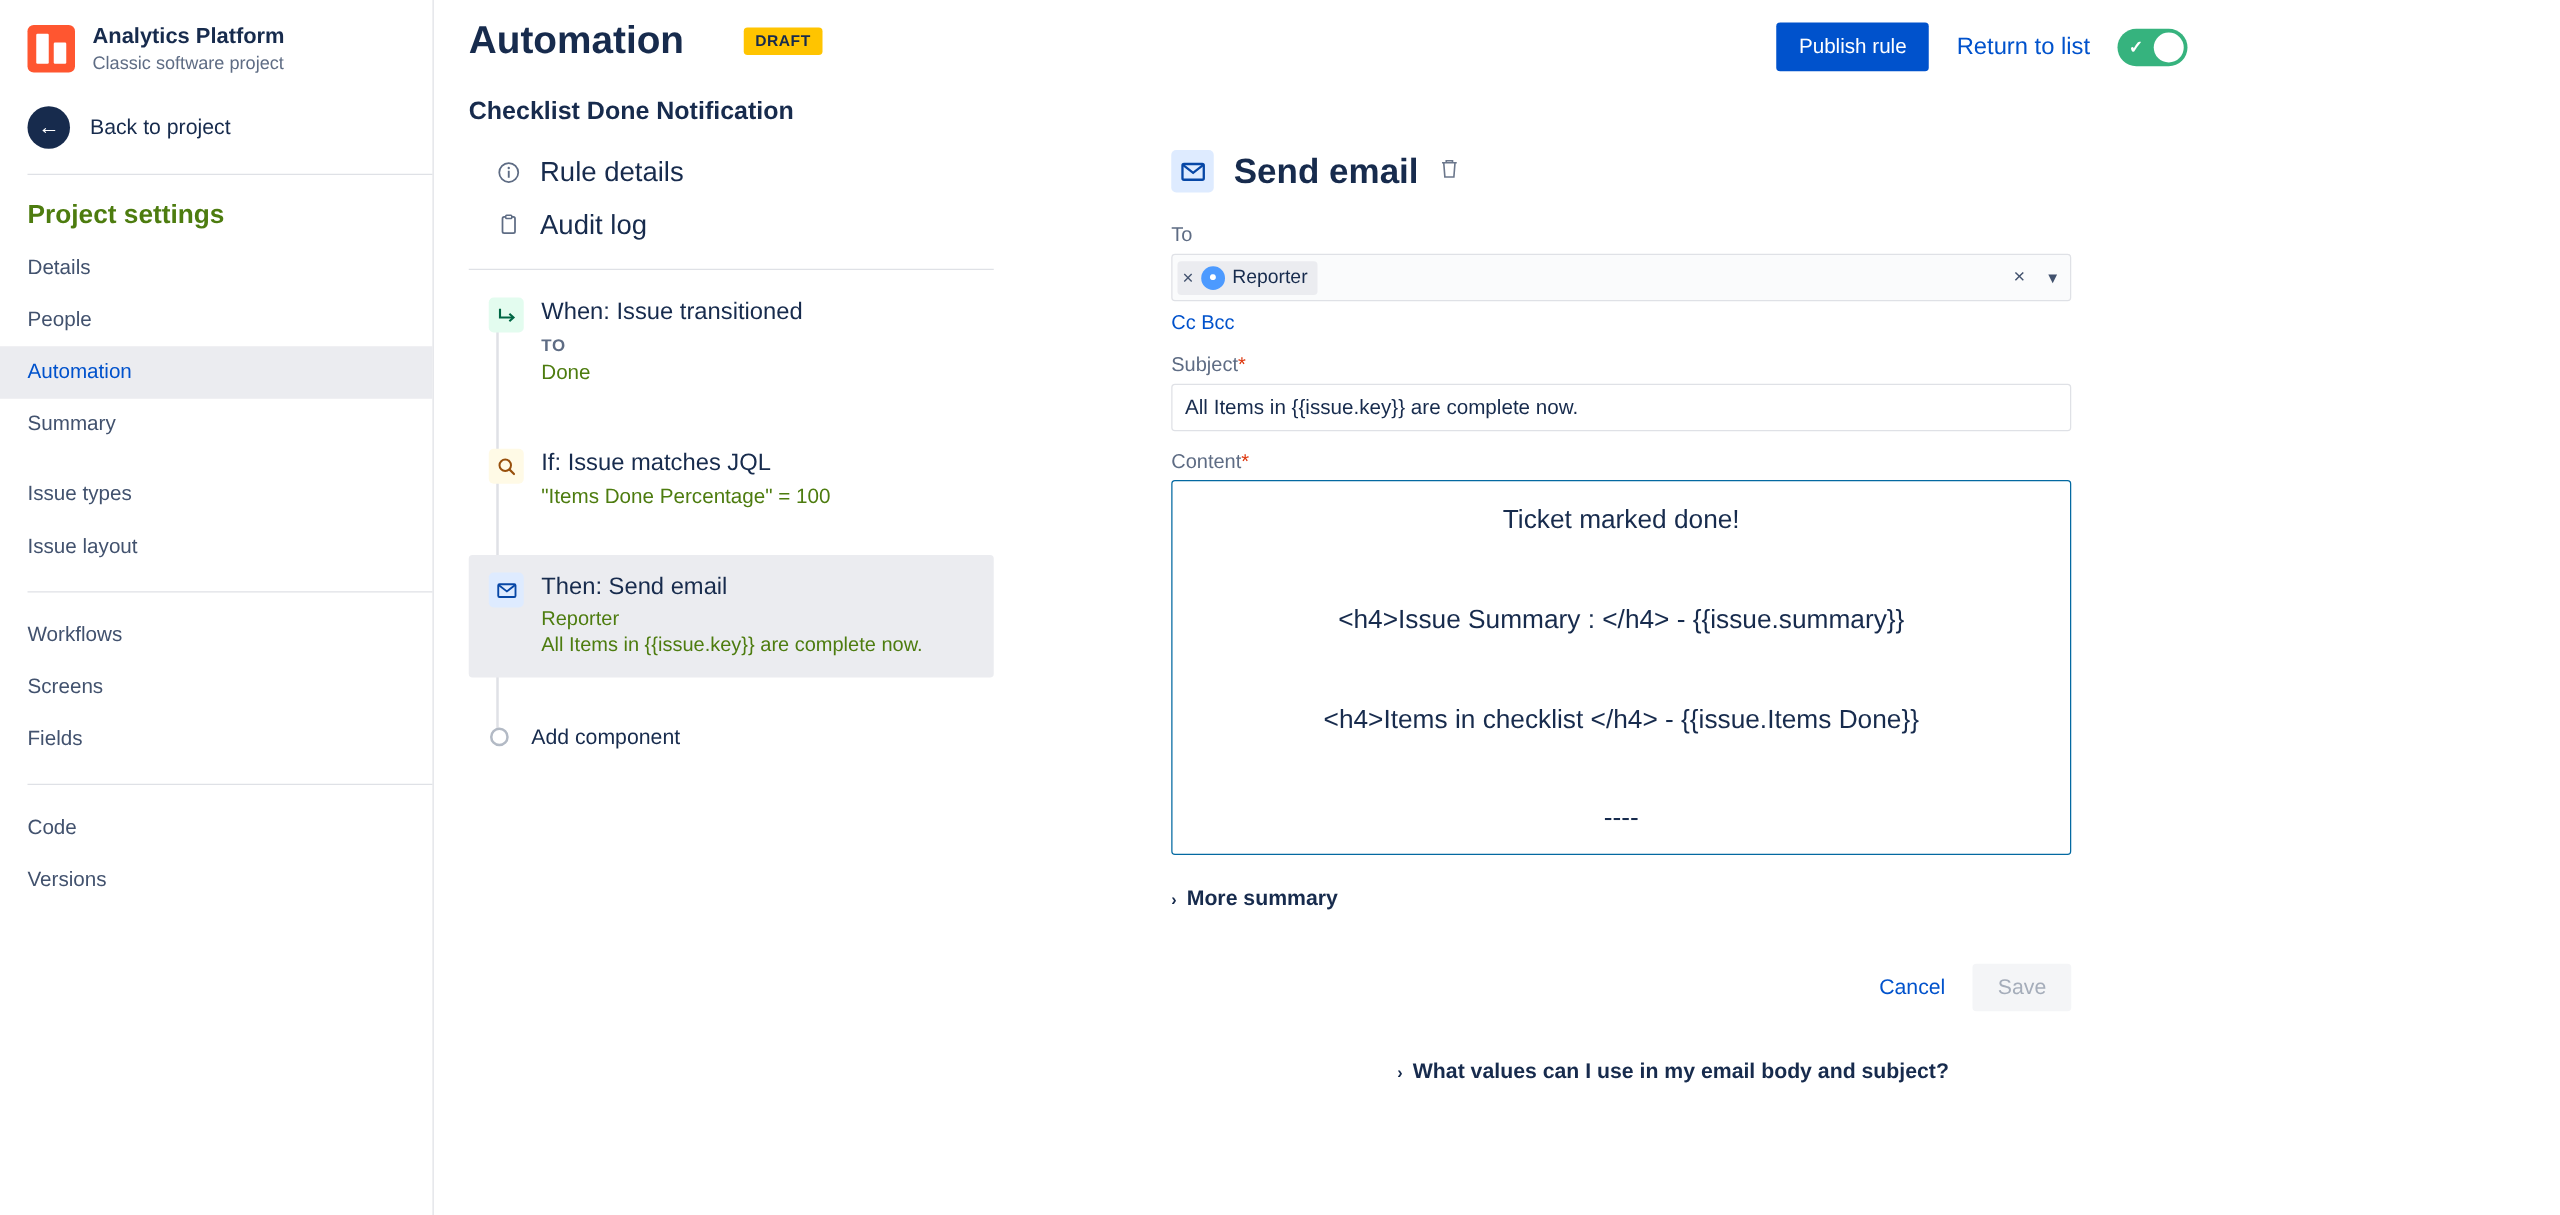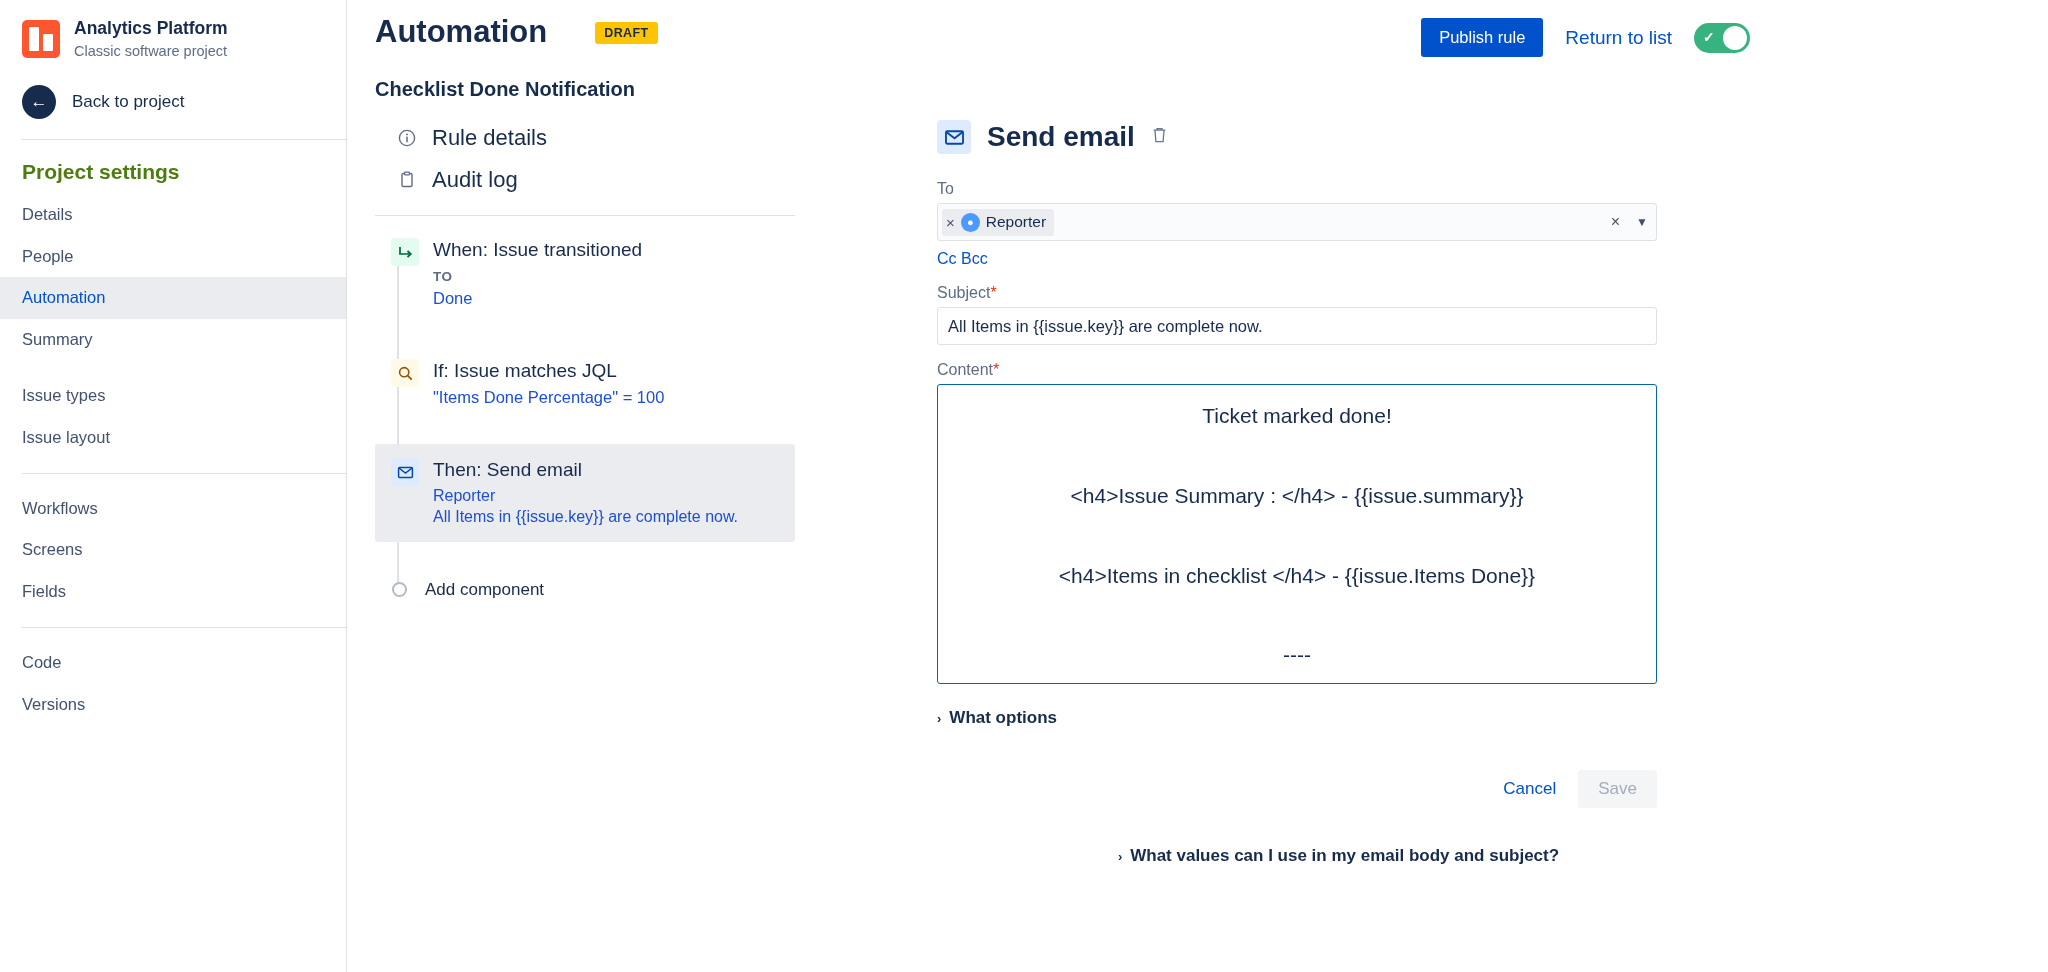--- a/index.html
+++ b/index.html
@@ -213,21 +213,21 @@
     flex: none;
     background: #fff;
     font-size: 15px;
     margin-left: 8px;
   }
   .ico-when { background: #e3fcef; color: #006644; }
   .ico-if { background: #fffae6; color: #974f0c; }
   .ico-then { background: #deebff; color: #0747a6; }
   .node-title { font-size: 19px; color: #172b4d; line-height: 1.25; }
   .node-sub-label { font-size: 13.5px; color: #5e6c84; font-weight: bold; letter-spacing: 0.5px; margin-top: 7px; }
-  .node-sub { font-size: 16.5px; color: #1d4ed8; margin-top: 3px; line-height: 1.35; }
+  .node-sub { font-size: 16.5px; color: #4d7c0f; margin-top: 3px; line-height: 1.35; }
   .node-sub.small { font-size: 16px; }
 
   .add-comp {
     display: flex; align-items: center; gap: 18px;
     padding: 10px 0 0 10px;
     position: relative; z-index: 2;
     cursor: pointer;
   }
   .add-dot {
     width: 15px; height: 15px; border-radius: 50%;
@@ -551,21 +551,21 @@
           </div>
           <textarea class="content-area" style="">Ticket marked done!
 
 &lt;h4&gt;Issue Summary : &lt;/h4&gt; - {{issue.summary}}
 
 &lt;h4&gt;Items in checklist &lt;/h4&gt; - {{issue.Items Done}}
 
 ----</textarea>
 
           <div class="more-options">
-            <span class="caret-r">›</span><span>What options</span>
+            <span class="caret-r">›</span><span>More summary</span>
           </div>
         </div>
 
         <div class="actions">
           <button class="btn-cancel">Cancel</button>
           <button class="btn-save">Save</button>
         </div>
 
         <div class="faq">
           <span class="caret-r">›</span><span>What values can I use in my email body and subject?</span>

